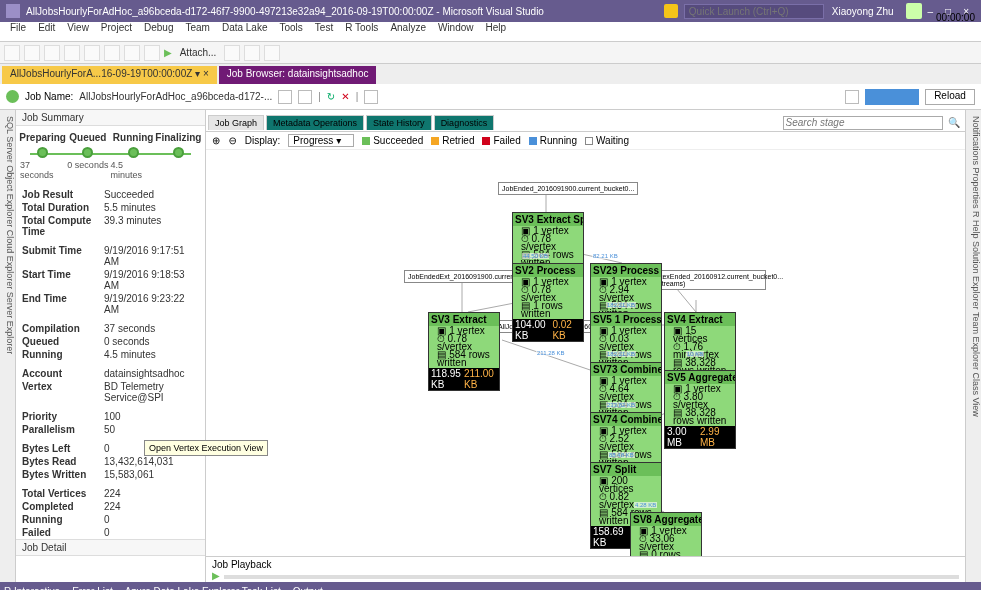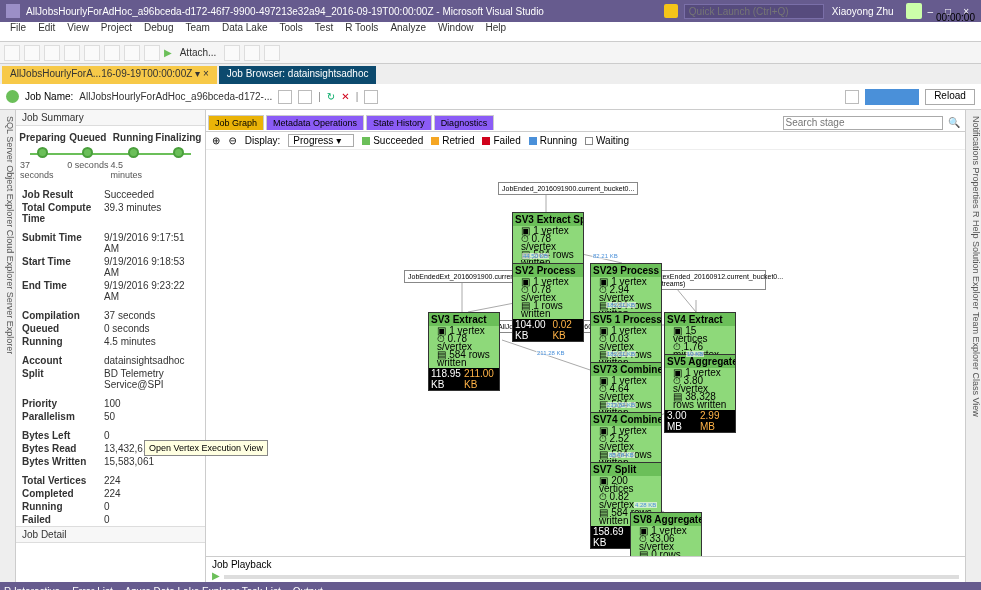--- a/index.html
+++ b/index.html
@@ -12,21 +12,21 @@
 .titlebar .ylw { width:14px; height:14px; background:#f5c518; margin-right:6px; border-radius:2px; }
 .titlebar .user { margin:0 8px; }
 .titlebar .avatar { width:16px; height:16px; background:#cfa; border-radius:2px; margin-left:4px; }
 .titlebar .winbtn { padding:0 6px; cursor:pointer; }
 .menubar { height:20px; background:#fff; display:flex; padding:0 4px; border-bottom:1px solid #ccc; }
 .menubar span { padding:0 6px; color:#333; cursor:pointer; }
 .toolbar { height:22px; background:#f5f5f5; border-bottom:1px solid #ccc; display:flex; align-items:center; padding:0 4px; gap:4px; }
 .toolbar .tb-btn { width:16px; height:16px; border:1px solid #ddd; background:#fafafa; }
 .toolbar .attach { padding:0 4px; color:#333; }
 .tabs { height:20px; background:#eee; display:flex; align-items:flex-end; padding-left:2px; }
-.tab { height:18px; padding:2px 8px; background:#0c4a6e; color:#fff; margin-right:2px; cursor:pointer; }
+.tab { height:18px; padding:2px 8px; background:#701a75; color:#fff; margin-right:2px; cursor:pointer; }
 .tab.active { background:#f7c948; color:#333; }
 .jobname-bar { height:26px; border-bottom:1px solid #ccc; display:flex; align-items:center; padding:0 6px; gap:6px; }
 .jobname-bar .circle { width:13px; height:13px; border-radius:50%; background:#6bbf59; display:inline-block; }
 .jobname-bar .name { color:#333; }
 .jobname-bar .icn { width:14px; height:14px; border:1px solid #bbb; cursor:pointer; }
 .jobname-bar .blue-btn { width:54px; height:16px; background:#4a90d9; }
 .jobname-bar .reload { width:50px; height:16px; border:1px solid #aaa; text-align:center; cursor:pointer; }
 .main { display:flex; height:472px; }
 .side-rail { width:16px; background:#eee; border-right:1px solid #ccc; writing-mode:vertical-rl; text-orientation:mixed; font-size:9px; color:#555; padding-top:6px; text-align:left; }
 .side-rail.right { border-left:1px solid #ccc; border-right:none; writing-mode:vertical-rl; }
@@ -41,23 +41,23 @@
 .kv { display:flex; padding:1px 6px; }
 .kv .k { width:82px; font-weight:bold; }
 .kv .v { flex:1; }
 .sep { height:6px; }
 .job-detail { padding:2px 6px; border-top:1px solid #ddd; border-bottom:1px solid #ddd; background:#f7f7f7; }
 .links { padding:4px 6px; display:flex; gap:10px; }
 .links a { color:#0066cc; text-decoration:underline; cursor:pointer; }
 .tooltip { position:absolute; left:144px; top:440px; border:1px solid #888; background:#ffffe1; padding:2px 4px; font-size:9px; }
 .graph-pane { flex:1; display:flex; flex-direction:column; }
 .graph-tabs { height:18px; display:flex; align-items:center; border-bottom:1px solid #ccc; margin-top:4px; }
-.gtab { padding:2px 6px; border:1px solid #ccc; border-bottom:none; margin-left:2px; background:#8b5cf6; cursor:pointer; font-size:9px; }
-.gtab.active { background:#eab308; }
-.search-stage { margin-left:auto; margin-right:6px; width:160px; height:14px; border:1px solid #aaa; padding:0 2px; color:#888; }
+.gtab { padding:2px 6px; border:1px solid #ccc; border-bottom:none; margin-left:2px; background:#0f766e; cursor:pointer; font-size:9px; }
+.gtab.active { background:#e5e5e5; }
+.search-stage { margin-left:auto; margin-right:6px; width:160px; height:14px; border:1px solid #aaa; padding:0 2px; color:#888;font-style:italic; }
 .legend { height:18px; display:flex; align-items:center; gap:8px; padding:0 6px; border-bottom:1px solid #eee; font-size:9px; }
 .legend .li { display:flex; align-items:center; gap:3px; }
 .sw { width:8px; height:8px; display:inline-block; }
 .sw.g { background:#6bbf59; } .sw.o { background:#f5a623; } .sw.r { background:#d0021b; } .sw.b { background:#4a90d9; } .sw.e { border:1px solid #888; }
 .legend .dd { border:1px solid #aaa; padding:0 12px 0 4px; }
 .canvas { flex:1; position:relative; overflow:hidden; background:#fff; }
 .node { position:absolute; width:72px; border:1px solid #333; font-size:7px; }
 .node .nh { background:#6bbf59; color:#000; padding:1px 2px; font-weight:bold; white-space:nowrap; overflow:hidden; }
 .node .nb { background:#8ed97a; padding:1px 8px; line-height:8px; }
 .node .nf { background:#000; color:#fff; display:flex; justify-content:space-between; padding:0 2px; font-size:6px; }
@@ -169,20 +169,24 @@
           <span class="time"></span>
         </div>
     </div>
     <div class="sep"></div>
     <div id="rows">
         <div class="kv">
           <span class="k">Job Result</span>
           <span class="v">Succeeded</span>
         </div>
         <div class="kv">
+          <span class="k">Total Duration</span>
+          <span class="v">5.5 minutes</span>
+        </div>
+        <div class="kv">
           <span class="k">Total Compute Time</span>
           <span class="v">39.3 minutes</span>
         </div>
         <div class="sep"></div>
         <div class="kv">
           <span class="k">Submit Time</span>
           <span class="v">9/19/2016 9:17:51 AM</span>
         </div>
         <div class="kv">
           <span class="k">Start Time</span>
@@ -204,21 +208,21 @@
         <div class="kv">
           <span class="k">Running</span>
           <span class="v">4.5 minutes</span>
         </div>
         <div class="sep"></div>
         <div class="kv">
           <span class="k">Account</span>
           <span class="v">datainsightsadhoc</span>
         </div>
         <div class="kv">
-          <span class="k">Split</span>
+          <span class="k">Vertex</span>
           <span class="v">BD Telemetry Service@SPI</span>
         </div>
         <div class="sep"></div>
         <div class="kv">
           <span class="k">Priority</span>
           <span class="v">100</span>
         </div>
         <div class="kv">
           <span class="k">Parallelism</span>
           <span class="v">50</span>
@@ -397,21 +401,21 @@
           <div class="nb">
             <div>▣ <span>1 vertex</span></div>
             <div>⏱ <span>4.64 s/vertex</span></div>
             <div>▤ <span>584 rows written</span></div>
           </div>
           <div class="nf">
             <span>393.21 KB</span>
             <span class="o">233.82 KB</span>
           </div>
         </div>
-      <div class="node" style="left:458px;top:204px">
+      <div class="node" style="left:458px;top:220px">
           <div class="nh">SV5 Aggregate</div>
           <div class="nb">
             <div>▣ <span>1 vertex</span></div>
             <div>⏱ <span>3.80 s/vertex</span></div>
             <div>▤ <span>38,328 rows written</span></div>
           </div>
           <div class="nf">
             <span>3.00 MB</span>
             <span class="o">2.99 MB</span>
           </div>

